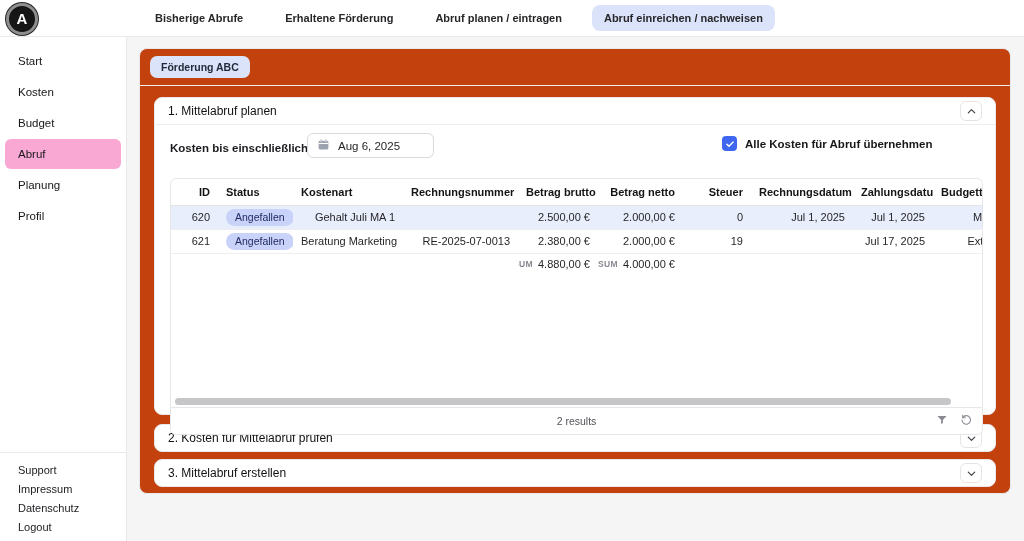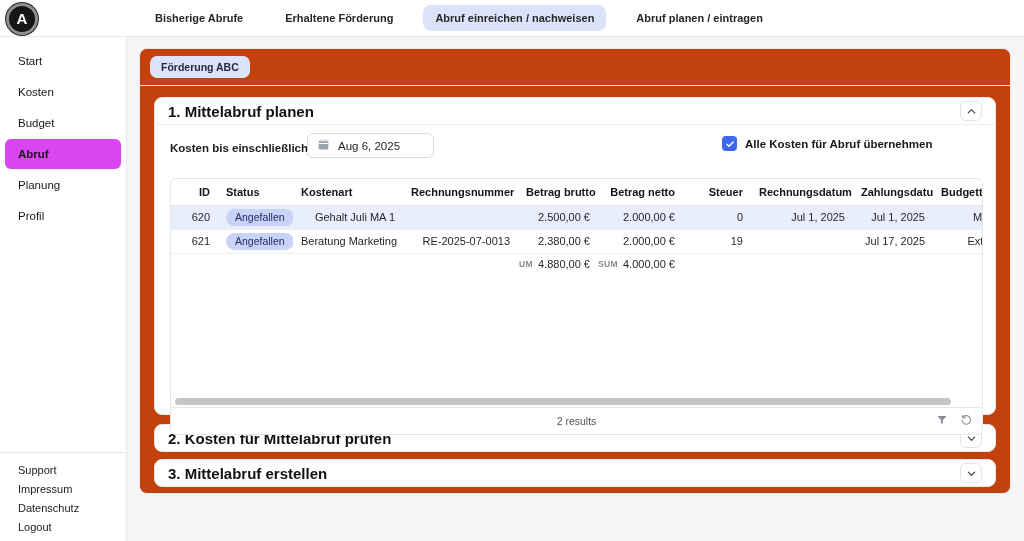--- a/index.html
+++ b/index.html
@@ -35,21 +35,21 @@
   .sidebar {
     position: absolute; top: 37px; left: 0; bottom: 0; width: 127px;
     background: #fff; border-right: 1px solid #e9e9eb; z-index: 2;
   }
   .side-nav { padding-top: 9px; }
   .side-item {
     height: 30px; margin: 0 5px 1px 5px; padding-left: 13px;
     display: flex; align-items: center;
     font-size: 11.5px; color: #18181b; border-radius: 6px; cursor: pointer;
   }
-  .side-item.active { background: #d946ef; font-weight: 700; }
+  .side-item.active { background: #f9a8d4; font-weight: 400; }
   .side-footer {
     position: absolute; left: 0; right: 0; bottom: 3px;
     border-top: 1px solid #e9e9eb; padding: 7px 0 2px 0;
   }
   .side-footer .side-link {
     font-size: 11px; color: #222226; padding: 3.5px 0 3.5px 18px; cursor: pointer;
   }
 
   
   .main { position: absolute; top: 37px; left: 127px; right: 0; bottom: 0; background: #f5f5f6; }
@@ -68,21 +68,21 @@
   }
   .section-1 { margin-top: 11px; height: 318px; position: relative; }
   .section-2 { margin-top: 9px; height: 28px; }
   .section-3 { margin-top: 7px; height: 28px; }
   .sec-head {
     display: flex; align-items: center; justify-content: space-between;
     padding: 0 13px; height: 27px;
   }
   .section-1 .sec-head { border-bottom: 1px solid #ededf0; }
   .section-2 .sec-head, .section-3 .sec-head { height: 26px; }
-  .sec-title { font-size: 15px; font-weight: 700; color: #111114; }
+  .sec-title { font-size: 12px; font-weight: 400; color: #111114; }
   .icon-btn {
     width: 22px; height: 20px; border: 1px solid #e4e4e7; border-radius: 6px;
     background: #fff; display: flex; align-items: center; justify-content: center; cursor: pointer;
   }
   .icon-btn svg { display: block; }
 
   
   .date-label { position: absolute; left: 15px; top: 44px; font-size: 11.5px; font-weight: 700; }
   .date-input {
     position: absolute; left: 152px; top: 35px; width: 127px; height: 25px;
@@ -146,22 +146,22 @@
 </head>
 <body>
 
 <header class="topbar">
   <div class="logo">
     <span>A</span>
   </div>
   <nav class="tabs">
     <div class="tab">Bisherige Abrufe</div>
     <div class="tab">Erhaltene Förderung</div>
+    <div class="tab">Abruf planen / eintragen</div>
     <div class="tab active">Abruf einreichen / nachweisen</div>
-    <div class="tab">Abruf planen / eintragen</div>
   </nav>
 </header>
 
 <aside class="sidebar">
   <div class="side-nav">
     <div class="side-item">Start</div>
     <div class="side-item">Kosten</div>
     <div class="side-item">Budget</div>
     <div class="side-item active">Abruf</div>
     <div class="side-item">Planung</div>

